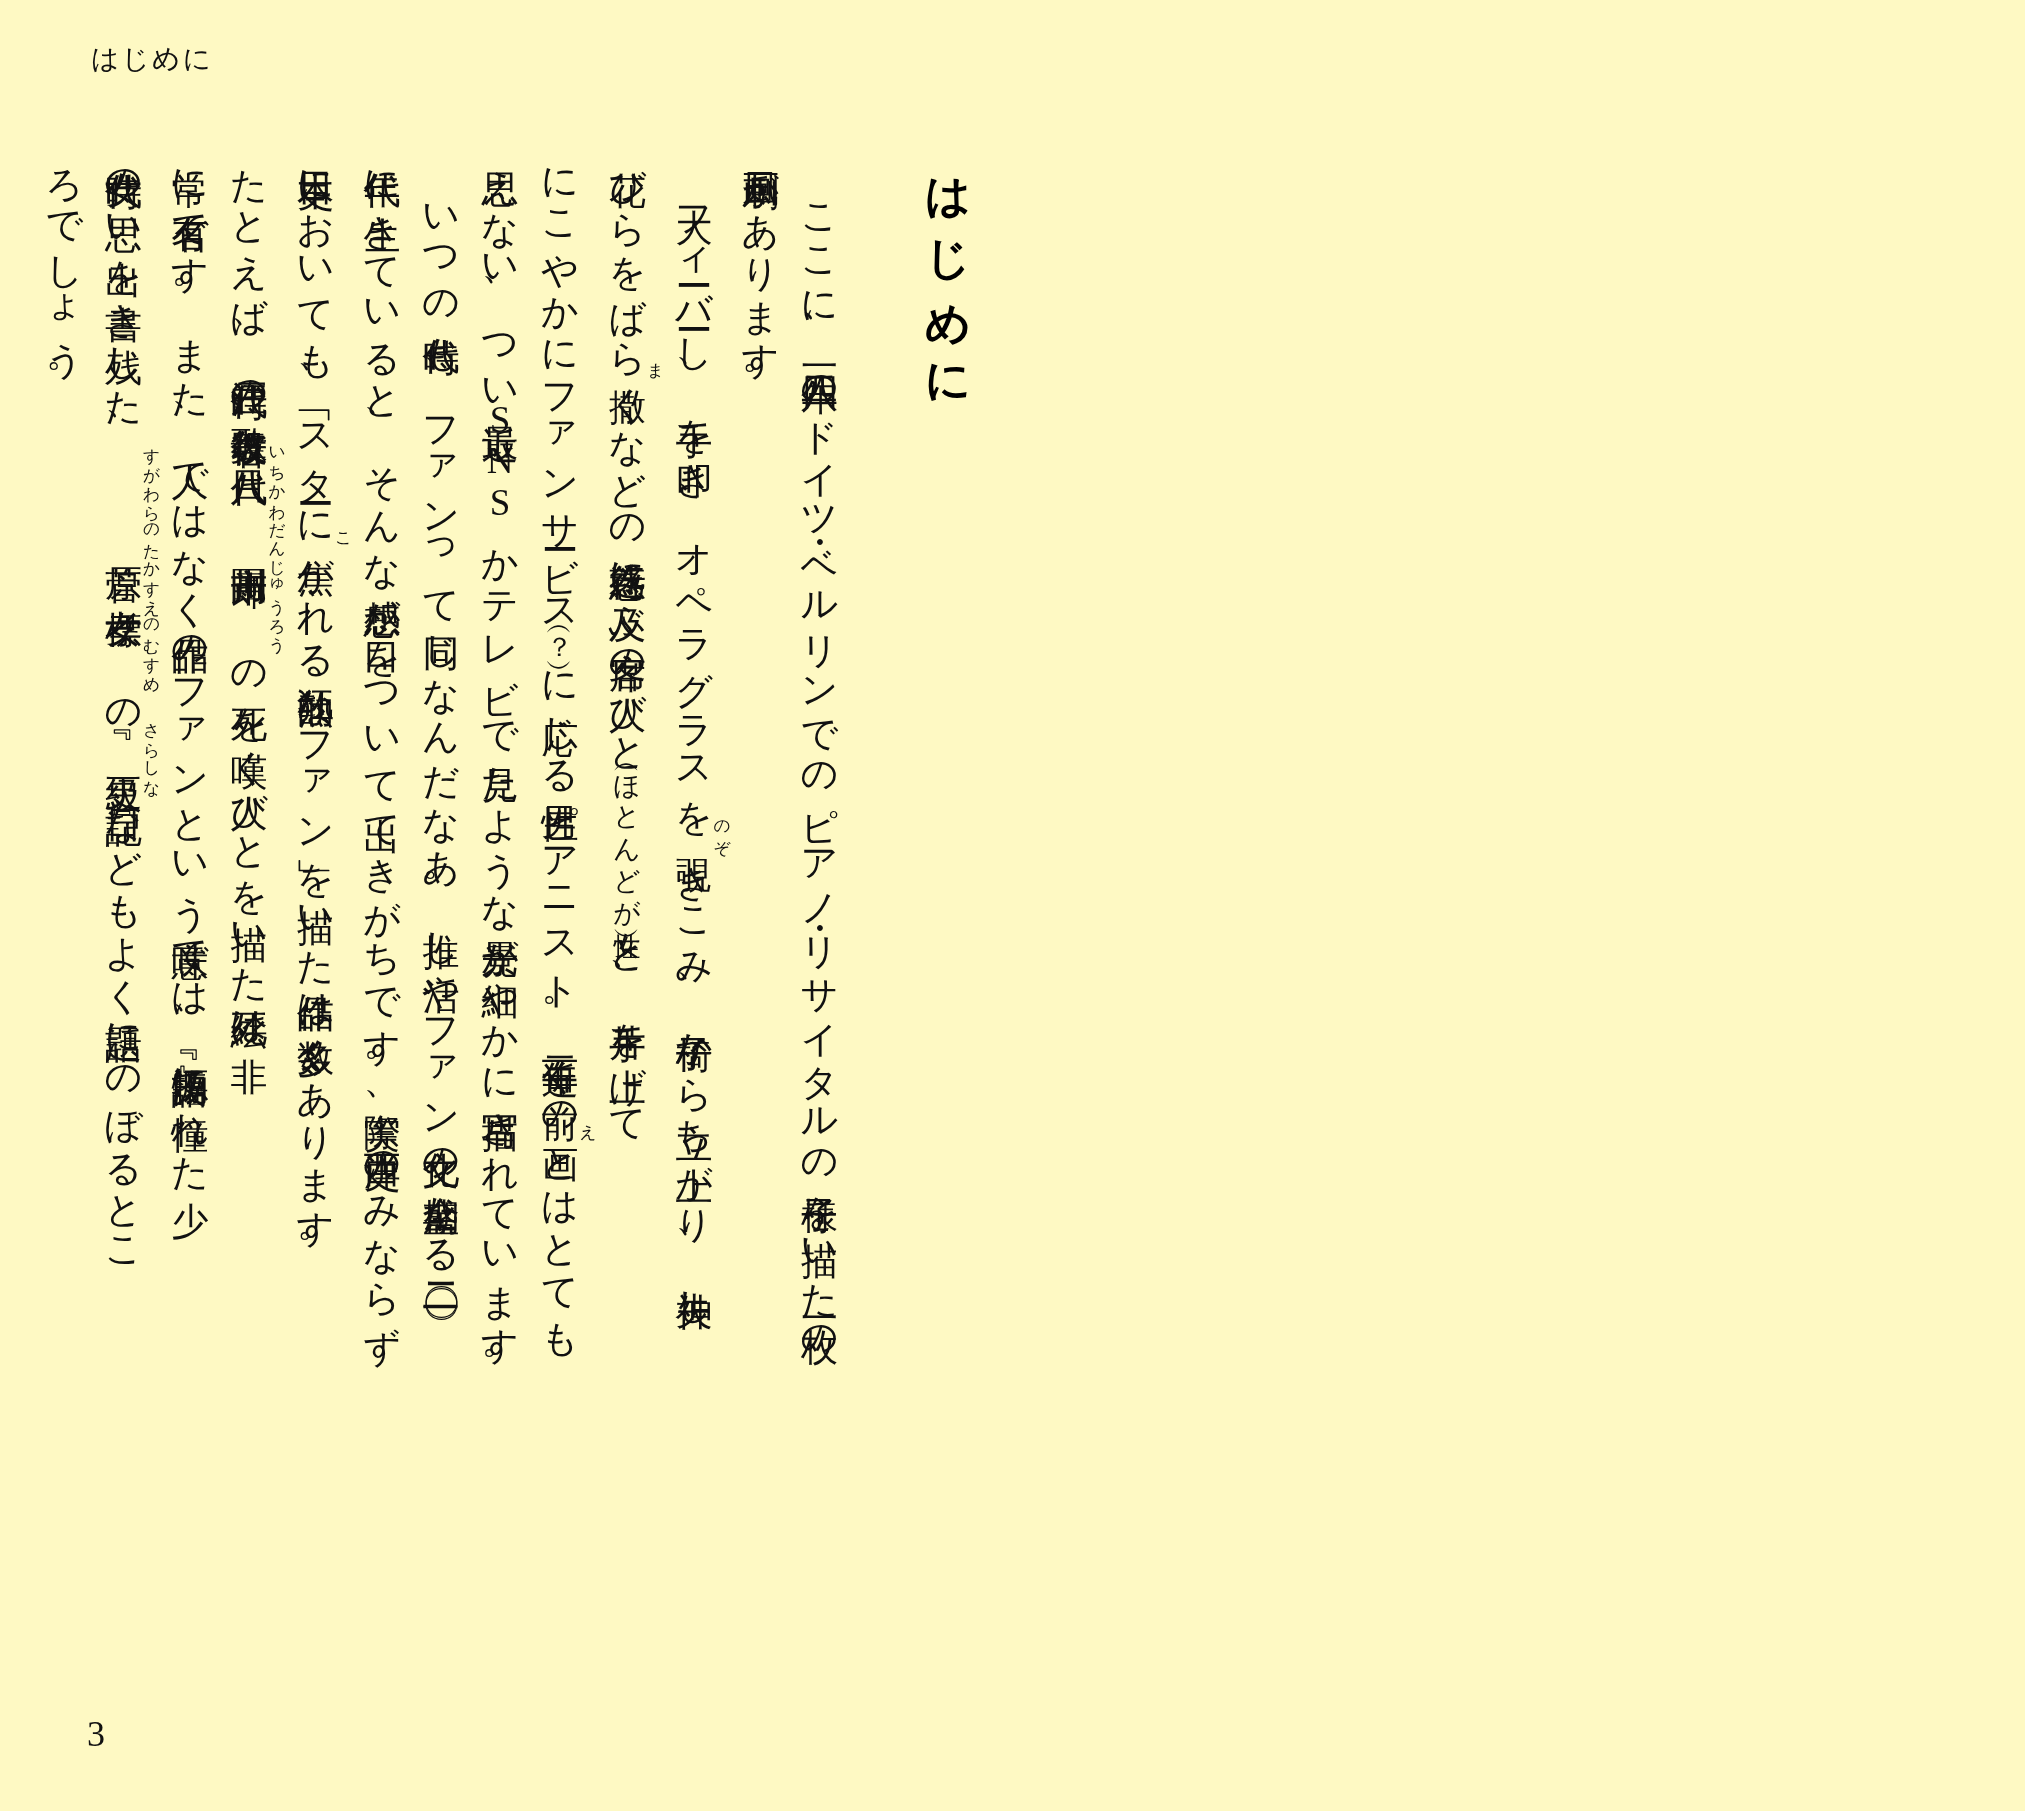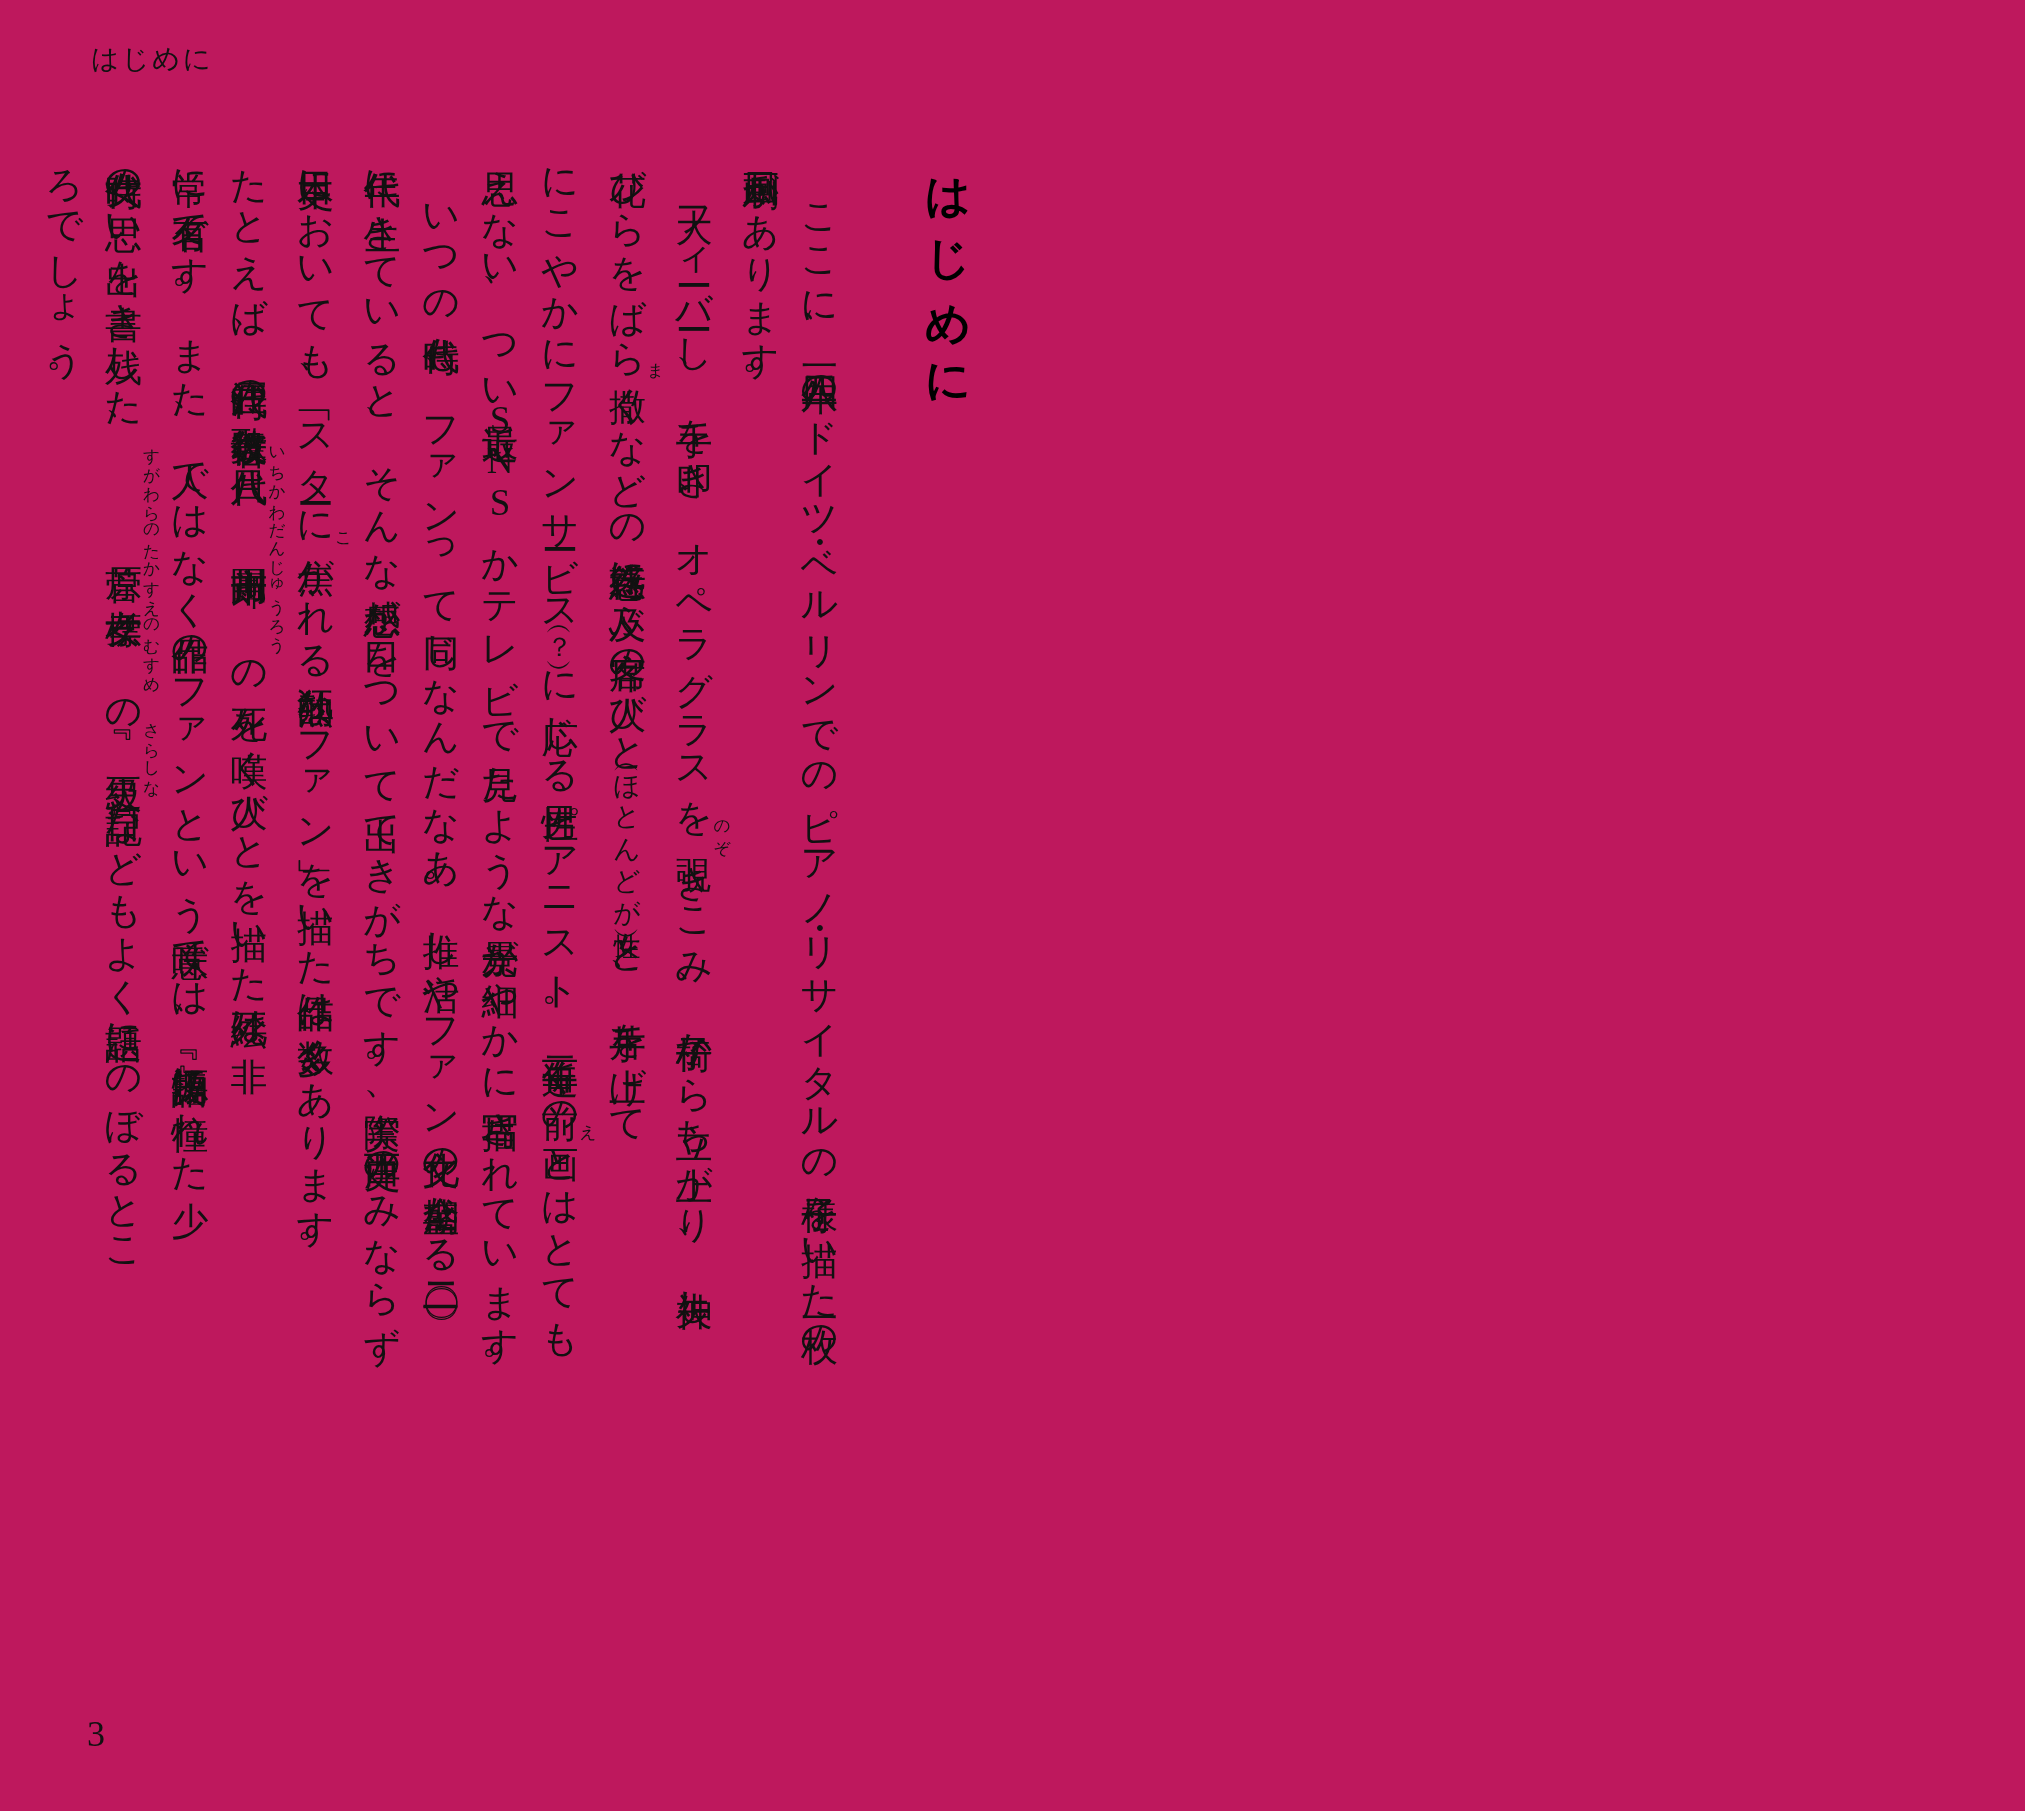--- a/index.html
+++ b/index.html
@@ -4,21 +4,21 @@
 <style>
   html, body {
     margin: 0;
     padding: 0;
     background: #ffffff;
   }
   .page {
     position: relative;
     width: 2025px;
     height: 1812px;
-    background: #be185d;
+    background: #fef9c3;
     overflow: hidden;
     color: #111111;
   }
   
   .running-head {
     position: absolute;
     top: 41px;
     left: 91px;
     font-family: "Liberation Serif", serif;
     font-size: 27.5px;

